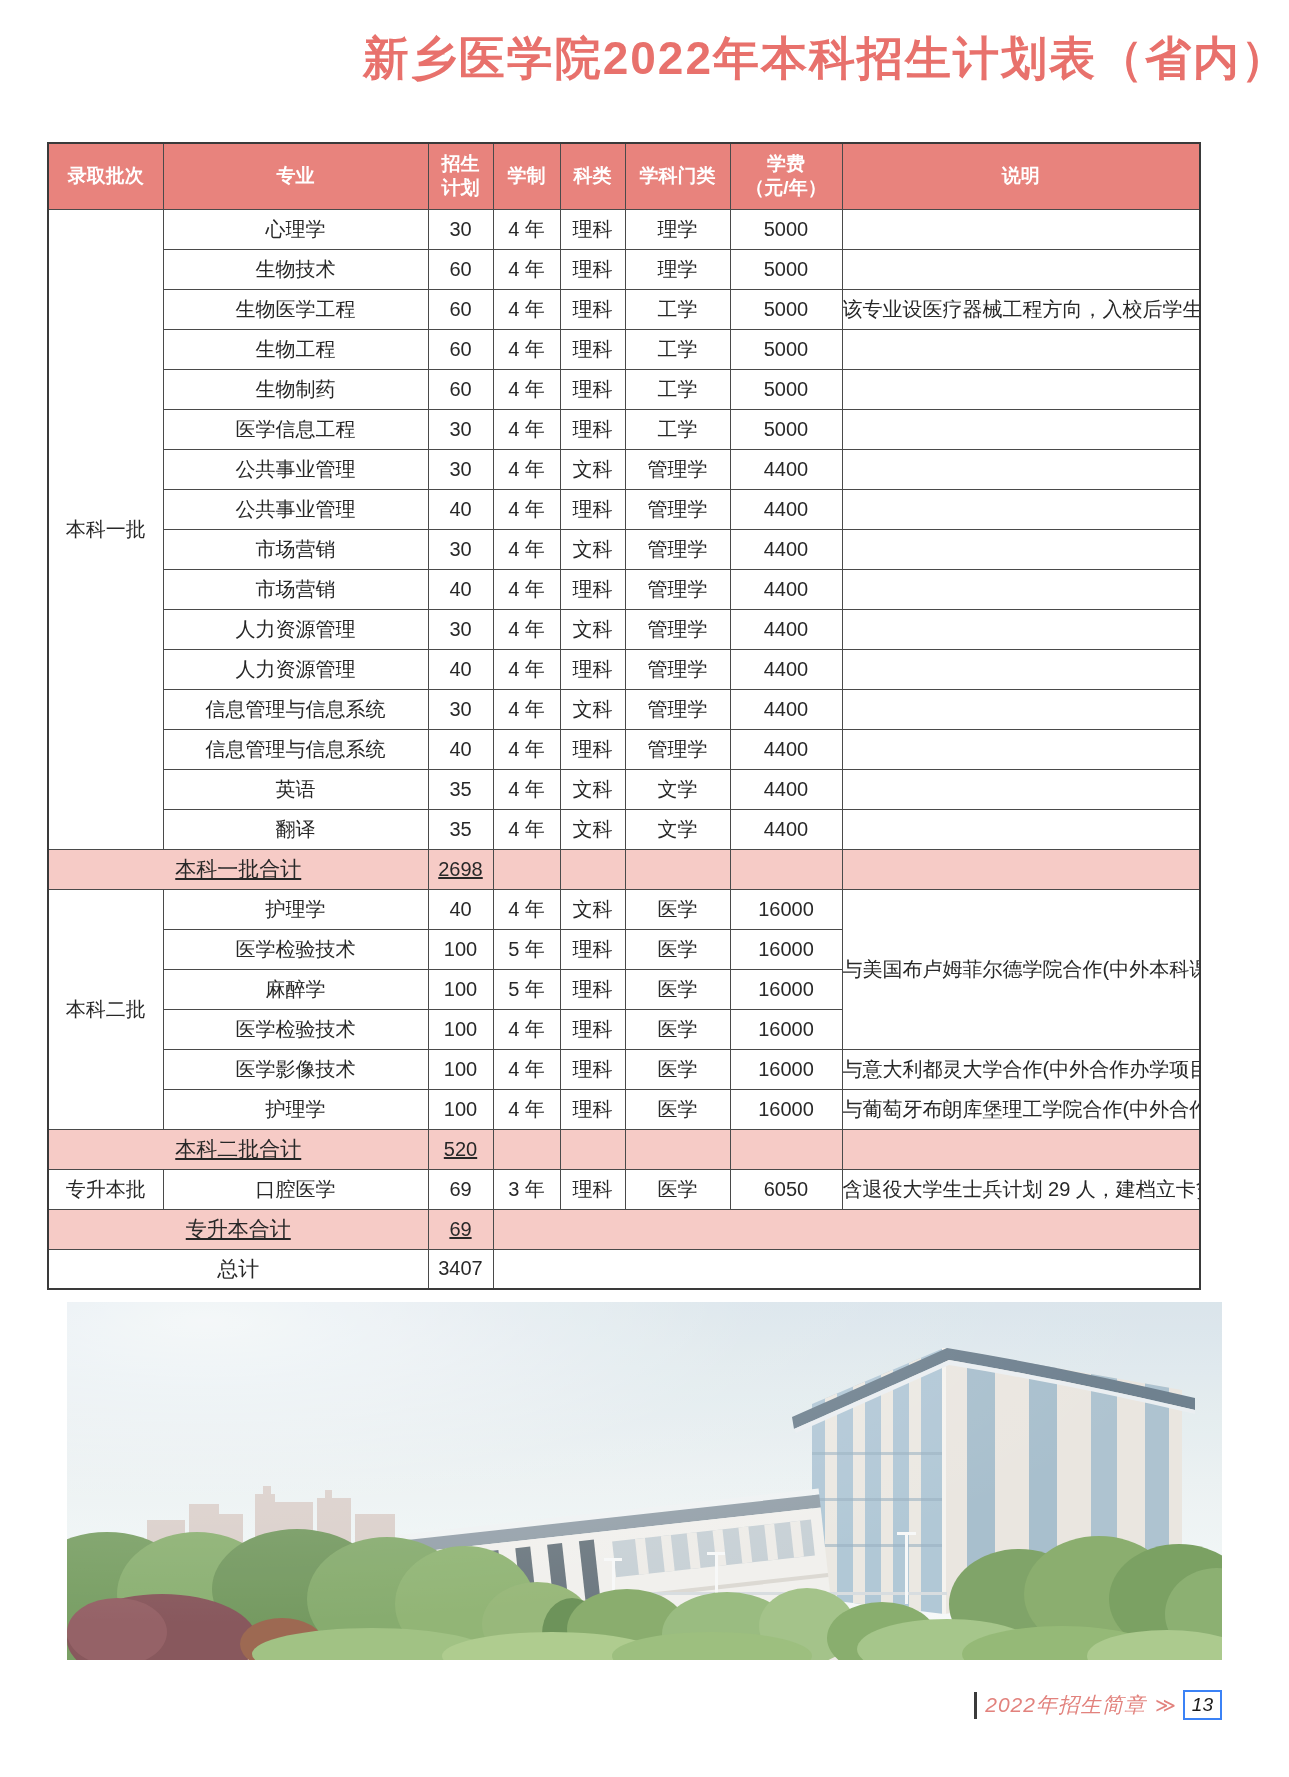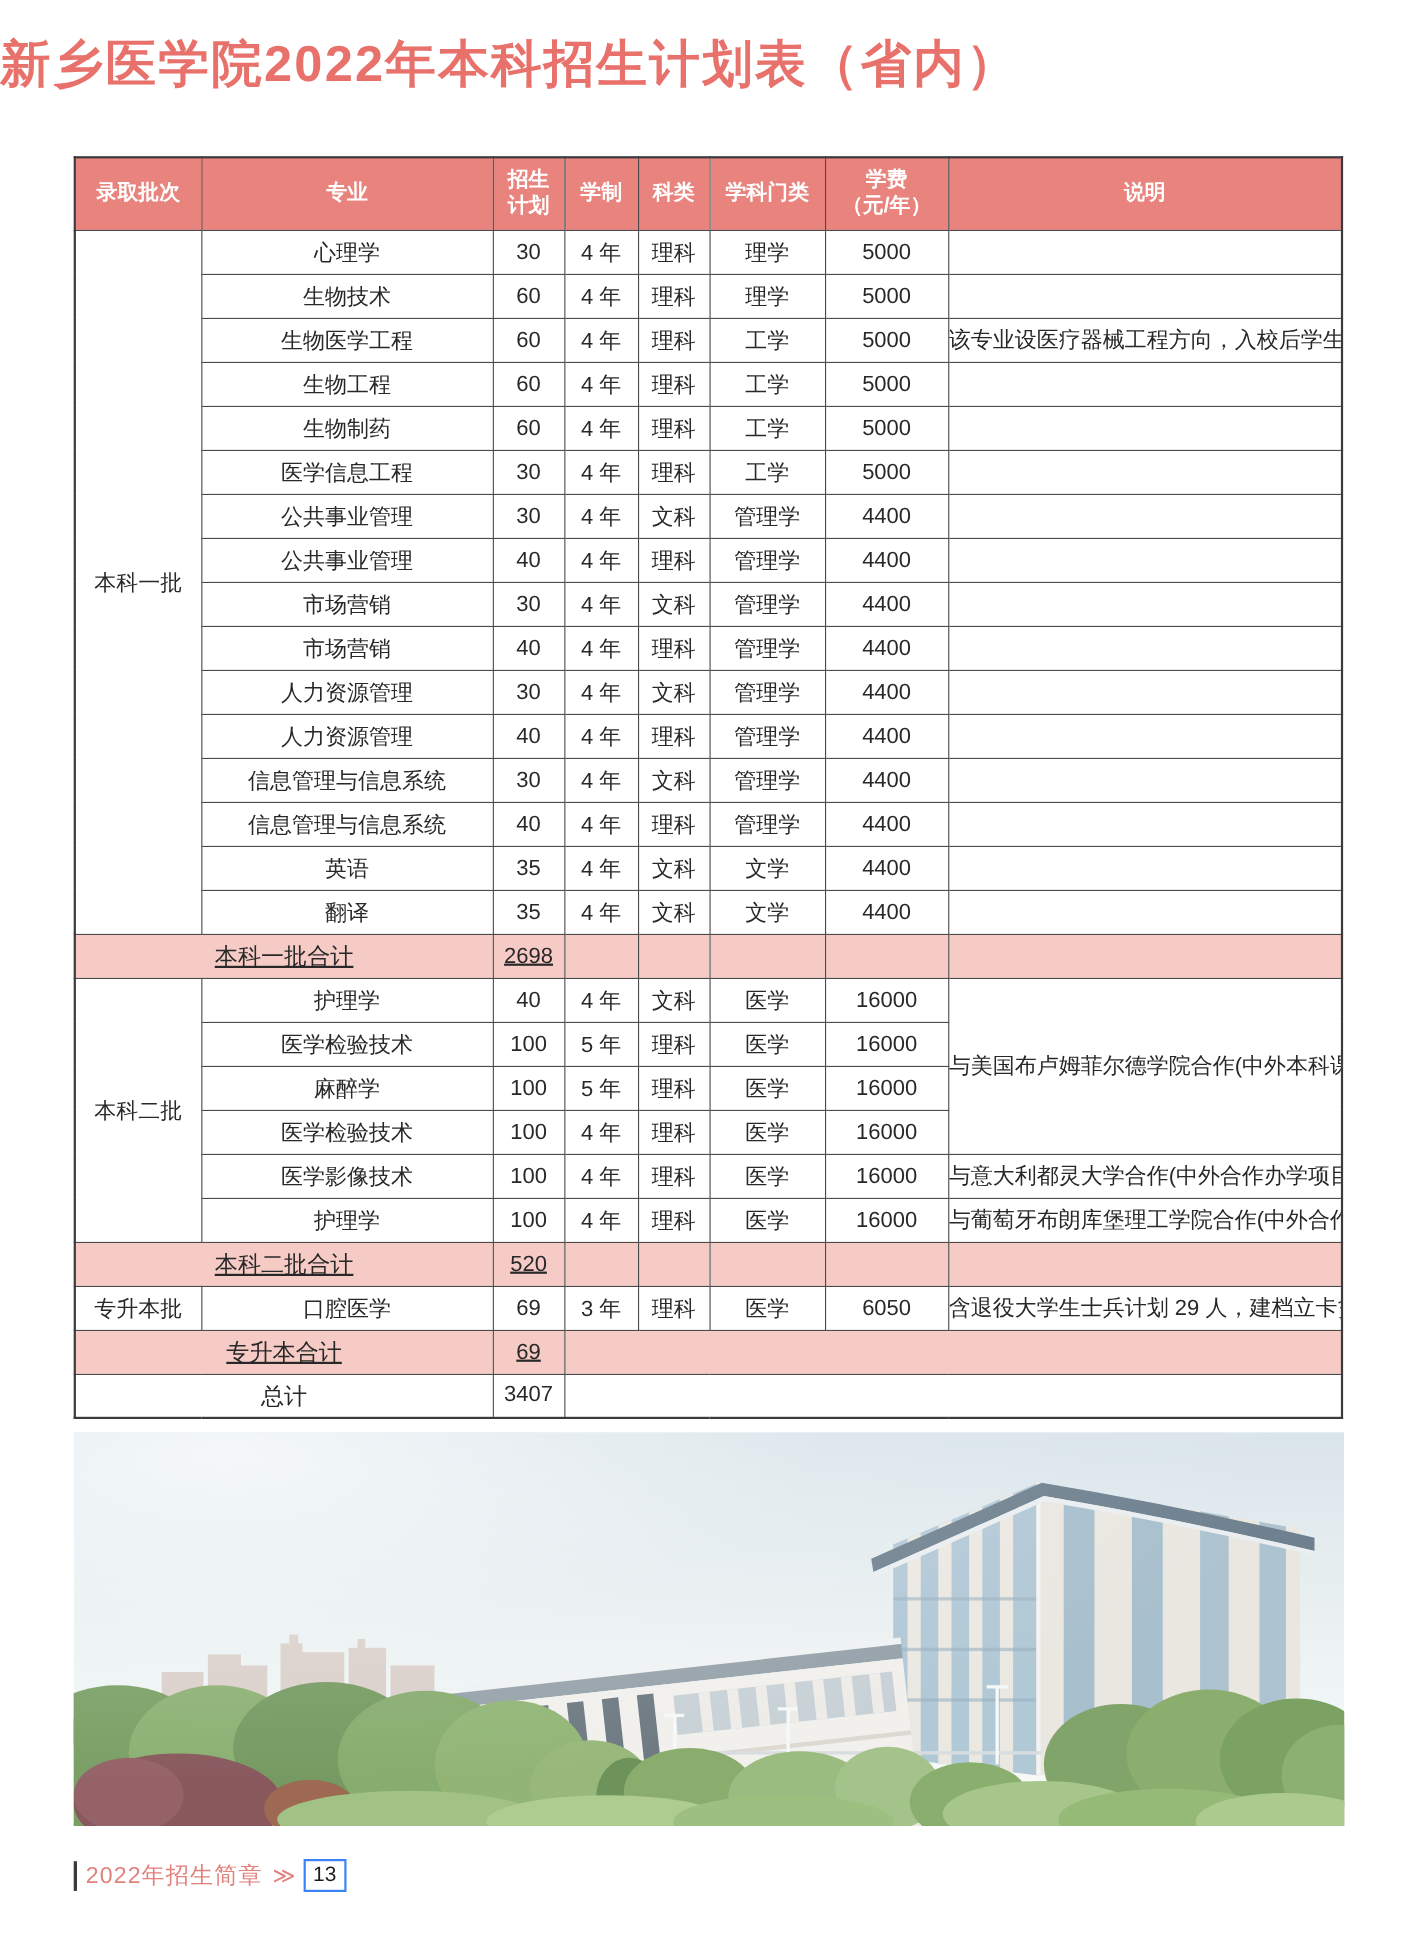--- a/index.html
+++ b/index.html
@@ -2,25 +2,25 @@
 <html><head>
 <meta charset="utf-8">
 <style>
   html,body{margin:0;padding:0;}
   body{
     width:1289px;height:1777px;background:#ffffff;overflow:hidden;
     font-family:"Liberation Sans","DejaVu Sans",sans-serif;
     -webkit-font-smoothing:antialiased;
   }
   .page-title{
-    margin:30px 0 0 0;text-align:left;
+    margin:30px 0 0 0;text-align:right;
     font-size:46px;font-weight:bold;color:#e8716c;letter-spacing:2px;line-height:56px;
   }
   table.plan{
-    margin:56px 0 0 67px;border-collapse:collapse;table-layout:fixed;width:1152px;
+    margin:56px 0 0 47px;border-collapse:collapse;table-layout:fixed;width:1152px;
     border:2px solid #3a3a3a;
   }
   table.plan th,table.plan td{
     border:1px solid #4a4a4a;padding:0;overflow:hidden;
     color:#282828;font-size:20px;text-align:center;vertical-align:middle;
   }
   table.plan thead tr{height:66px;}
   table.plan thead th{
     background:#e8837d;color:#ffffff;font-weight:bold;font-size:19px;line-height:1.3;
   }
@@ -31,21 +31,21 @@
   }
   tr.subtotal td{background:#f6cbc6;text-decoration:underline;}
   tr.subtotal td.sum-label, tr.grand td.sum-label{font-size:21px;}
   tr.grand td{background:#ffffff;}
   .photo{
     width:1155px;height:358px;margin:12px 0 0 67px;position:relative;
   }
   .photo svg{display:block;width:100%;height:100%;}
   .footer{
     width:1155px;margin:30px 0 0 67px;
-    display:flex;align-items:center;
+    display:flex;justify-content:flex-end;align-items:center;font-style:italic;
   }
   .footer .bar{width:3px;height:27px;background:#3b3b3b;margin-right:8px;}
   .footer .booklet{color:#e2827d;font-size:21px;letter-spacing:1px;}
   .footer .chev{color:#e2827d;font-size:20px;margin:0 7px 0 9px;}
   .footer .pagebox{
     border:2px solid #3b82f6;padding:0 7px;min-width:18px;text-align:center;
     font-size:19px;line-height:26px;color:#1c1c1c;background:#ffffff;
   }
 </style>
 </head>

